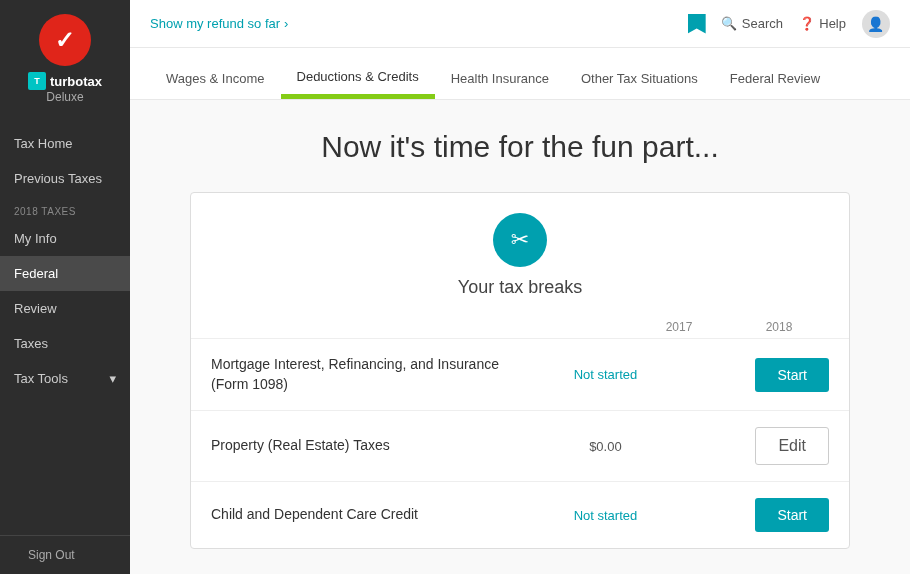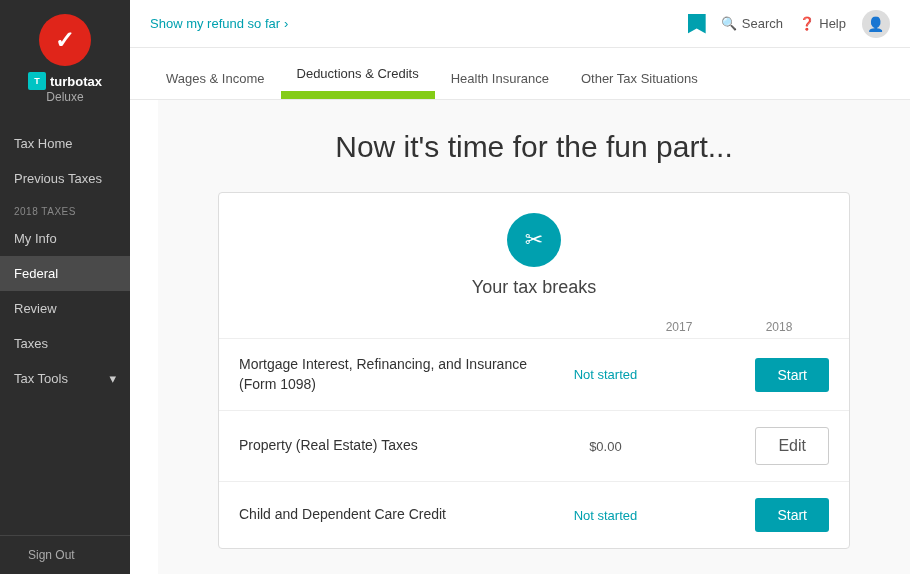--- a/index.html
+++ b/index.html
@@ -171,31 +171,30 @@
     .tab {
       padding: 10px 16px;
       font-size: 13px;
       color: #555;
       cursor: pointer;
       border-bottom: 3px solid transparent;
       white-space: nowrap;
     }
     .tab.active {
       color: #333;
-      border-bottom: 8px solid #84cc16;
+      border-bottom: 5px solid #84cc16;
       font-weight: 500;
     }
 
     
     .content {
       flex: 1;
       overflow-y: auto;
       padding: 30px 60px;
       background: #f9f9f9;
-      margin-left: 28px;
     }
     .page-headline {
       text-align: center;
       font-size: 30px;
       color: #333;
       font-weight: 300;
       margin-bottom: 28px;
     }
 
     
@@ -366,20 +365,23 @@
     </div>
     <div class="tab active">
       <span>Deductions &amp; Credits</span>
     </div>
     <div class="tab">
       <span>Health Insurance</span>
     </div>
     <div class="tab">
       <span>Other Tax Situations</span>
     </div>
+    <div class="tab">
+      <span>Federal Review</span>
+    </div>
   </div>
 
   <div class="content">
     <h1 class="page-headline">Now it's time for the fun part...</h1>
 
     <div class="tax-breaks-card">
       <div class="card-header">
         <div class="card-icon-circle">
           <span class="card-icon-inner">✂</span>
         </div>

